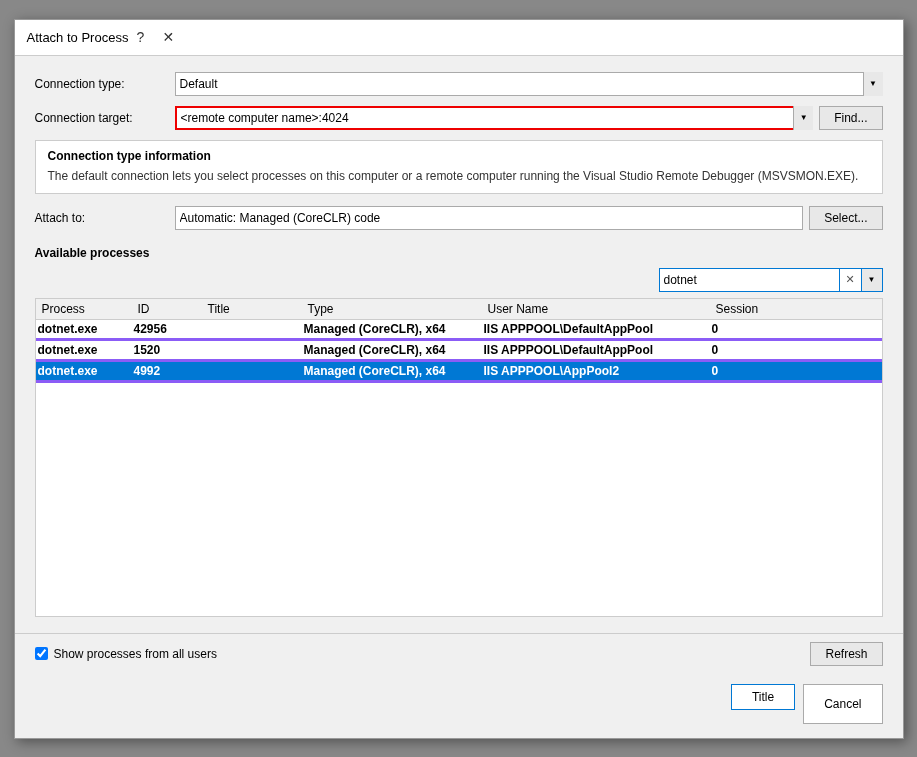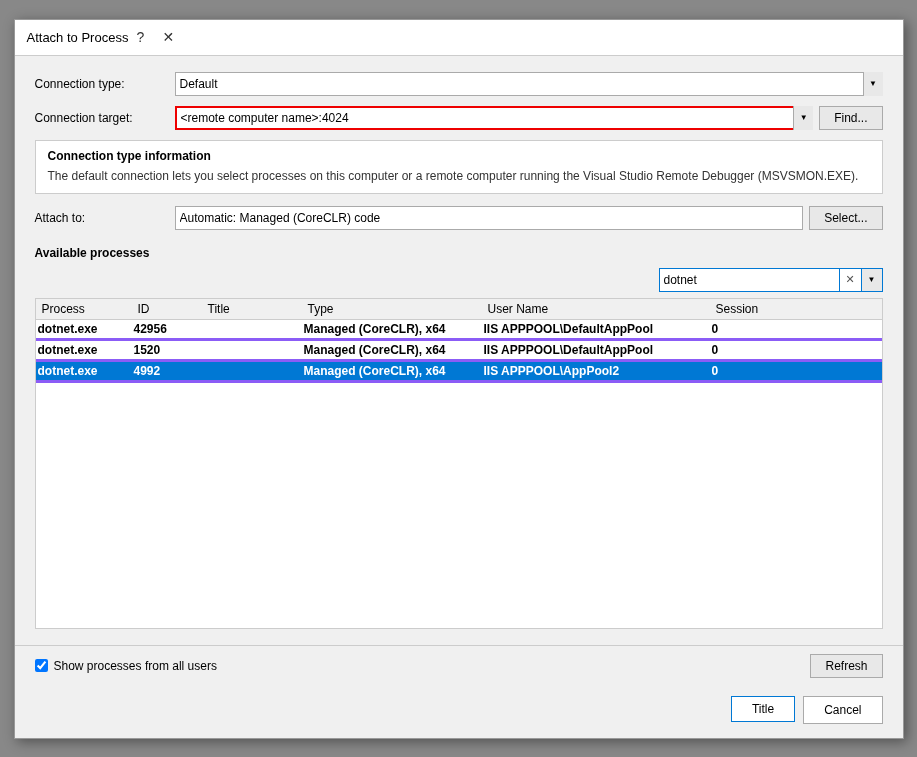--- a/index.html
+++ b/index.html
@@ -246,21 +246,21 @@
     .btn-primary {
       height: 26px;
       padding: 0 20px;
       border: 1px solid #0078d4;
       background: #fff;
       font-size: 12px;
       cursor: pointer;
       color: #000;
     }
     .btn-cancel {
-      height: 28px;
+      height: 40px;
       padding: 6px 20px;
       border: 1px solid #aaa;
       background: #fff;
       font-size: 12px;
       cursor: pointer;
     }
     .attach-to-row {
       display: flex;
       align-items: center;
       margin-bottom: 12px;

